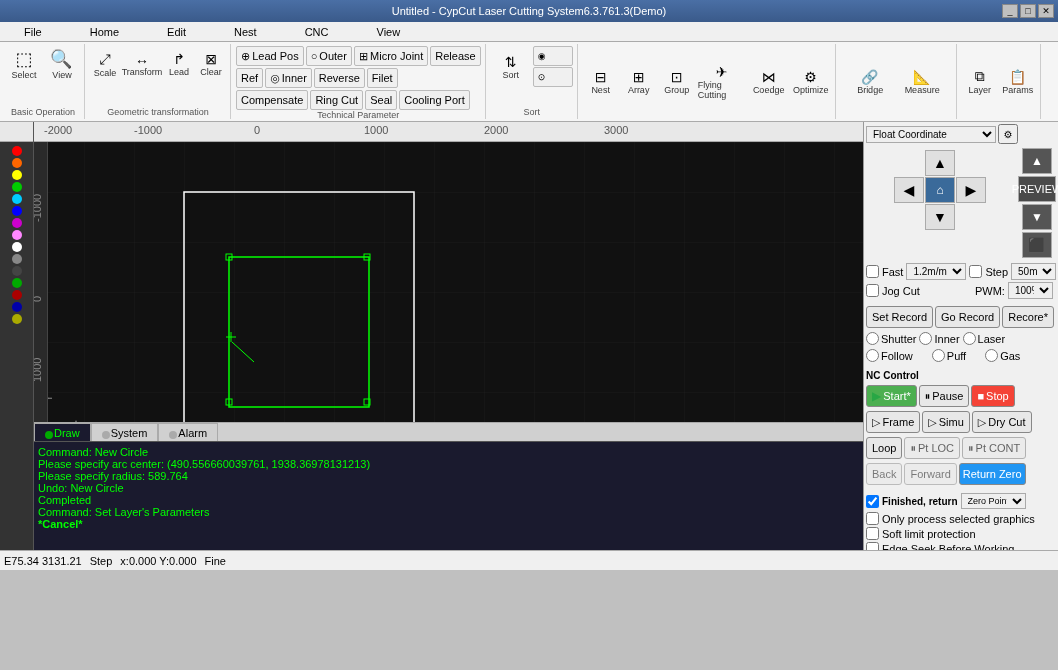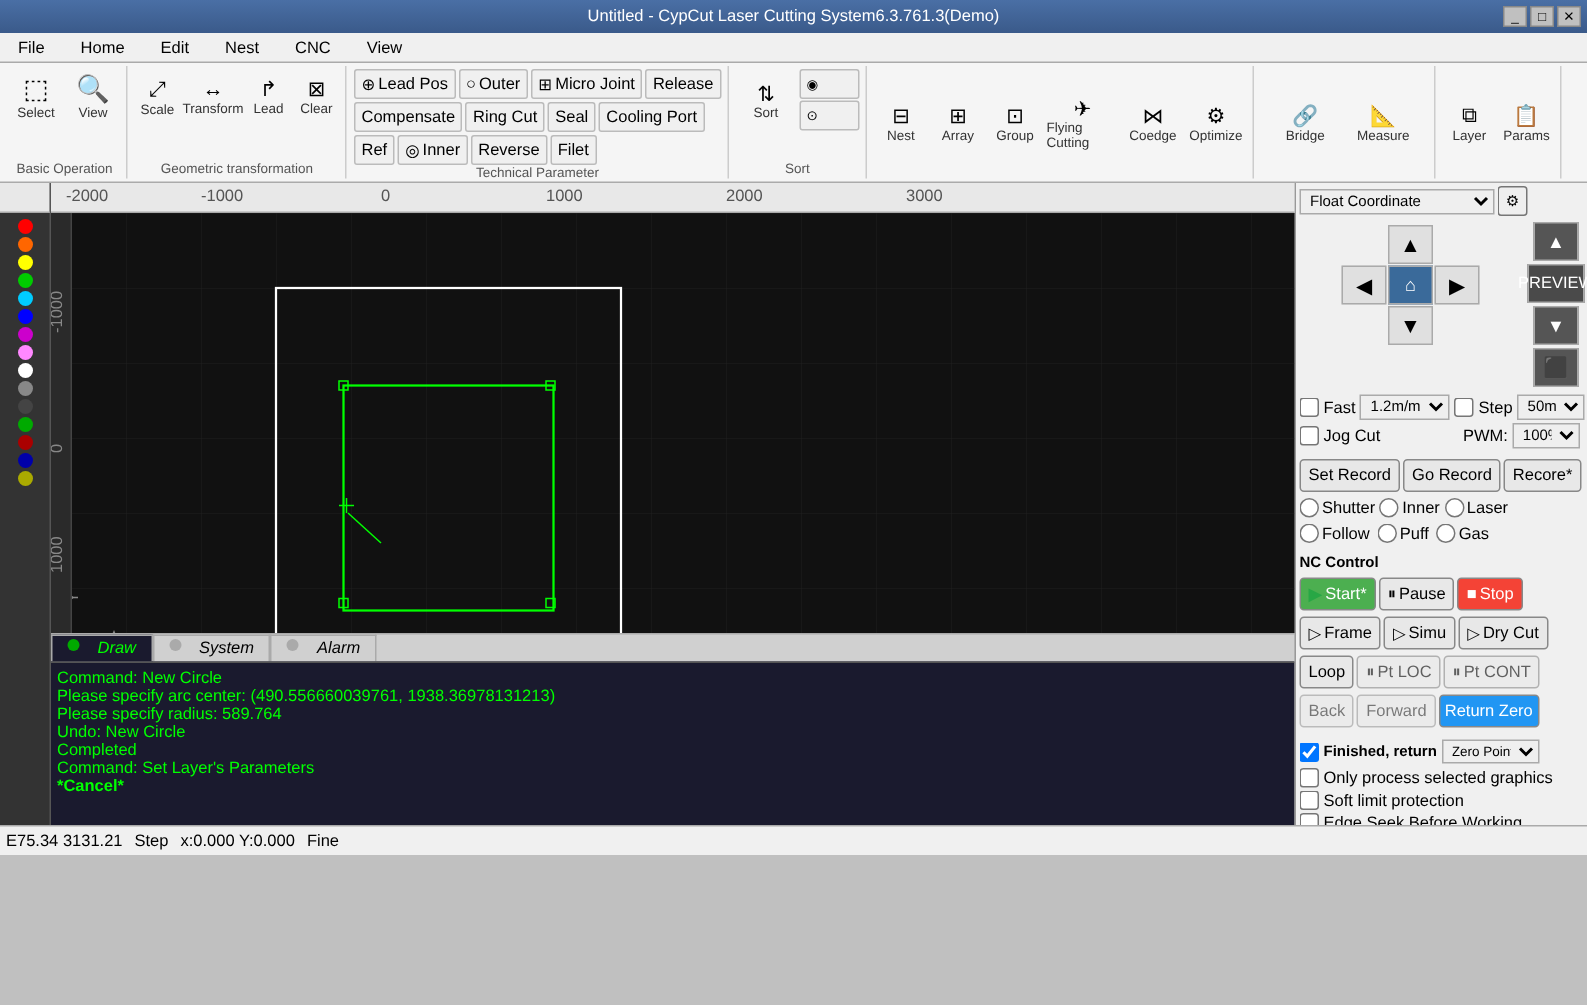--- a/index.html
+++ b/index.html
@@ -33,21 +33,21 @@
 
     
     #menubar {
       height: 20px;
       background: #f0f0f0;
       border-bottom: 1px solid #aaa;
       display: flex;
       align-items: center;
     }
     .menu-item {
-      padding: 2px 12px;
+      padding: 2px 24px;
       cursor: pointer;
       height: 100%;
       display: flex;
       align-items: center;
     }
 
     
     #toolbar {
       height: 80px;
       background: #f5f5f5;
@@ -182,23 +182,22 @@
     }
     .console-tab {
       padding: 2px 10px;
       background: #d0d0d0;
       border: 1px solid #aaa;
       border-bottom: none;
       cursor: pointer;
       font-size: 10px;
       height: 18px;
       display: flex;
-      align-items: flex-start;
-      gap: 12px;
-      font-style: italic;
+      align-items: flex-end;
+      gap: 1px;
     }
     .console-tab.active {
       background: #1a1a2e;
       color: #0f0;
     }
     .console-tab .dot {
       width: 8px; height: 8px;
       border-radius: 50%;
     }
 
@@ -380,45 +379,45 @@
       <div class="small-btn">
         <span class="icon">⊞</span>
         <span>Micro Joint</span>
       </div>
       <div class="small-btn">
         <span>Release</span>
       </div>
     </div>
     <div class="toolbar-section-top" style="margin-top:2px;">
       <div class="small-btn">
-        <span>Compensate</span>
-      </div>
-      <div class="small-btn">
-        <span>Ring Cut</span>
-      </div>
-      <div class="small-btn">
-        <span>Seal</span>
-      </div>
-      <div class="small-btn">
-        <span>Cooling Port</span>
-      </div>
-    </div>
-    <div class="toolbar-section-top" style="margin-top:2px;">
-      <div class="small-btn">
         <span>Ref</span>
       </div>
       <div class="small-btn">
         <span class="icon">◎</span>
         <span>Inner</span>
       </div>
       <div class="small-btn">
         <span>Reverse</span>
       </div>
       <div class="small-btn">
         <span>Filet</span>
+      </div>
+    </div>
+    <div class="toolbar-section-top" style="margin-top:2px;">
+      <div class="small-btn">
+        <span>Compensate</span>
+      </div>
+      <div class="small-btn">
+        <span>Ring Cut</span>
+      </div>
+      <div class="small-btn">
+        <span>Seal</span>
+      </div>
+      <div class="small-btn">
+        <span>Cooling Port</span>
       </div>
     </div>
     <div class="toolbar-section-label">Technical Parameter</div>
   </div>
 
   <div class="toolbar-group" style="min-width:80px;">
     <div style="display:flex;gap:2px;align-items:center;">
       <div class="toolbar-btn" style="width:40px;height:36px;">
         <span class="icon" style="font-size:14px;">⇅</span>
         <span class="label">Sort</span>
@@ -671,21 +670,21 @@
       <div class="record-item">
         <input type="radio" name="dev1" id="ar-r" style="">
         <label for="ar-r">Inner</label>
       </div>
       <div class="record-item">
         <input type="radio" name="dev1" id="la-r" style="">
         <label for="la-r">Laser</label>
       </div>
     </div>
 
-    <div style="display:flex;gap:5px;margin:2px 0;flex-wrap:wrap;">
+    <div style="display:flex;gap:19px;margin:2px 0;flex-wrap:wrap;">
       <div class="record-item">
         <input type="radio" name="dev2" id="fo-r" style="">
         <label for="fo-r">Follow</label>
       </div>
       <div class="record-item">
         <input type="radio" name="dev2" id="pu-r" style="">
         <label for="pu-r">Puff</label>
       </div>
       <div class="record-item">
         <input type="radio" name="dev2" id="ga-r" style="">

